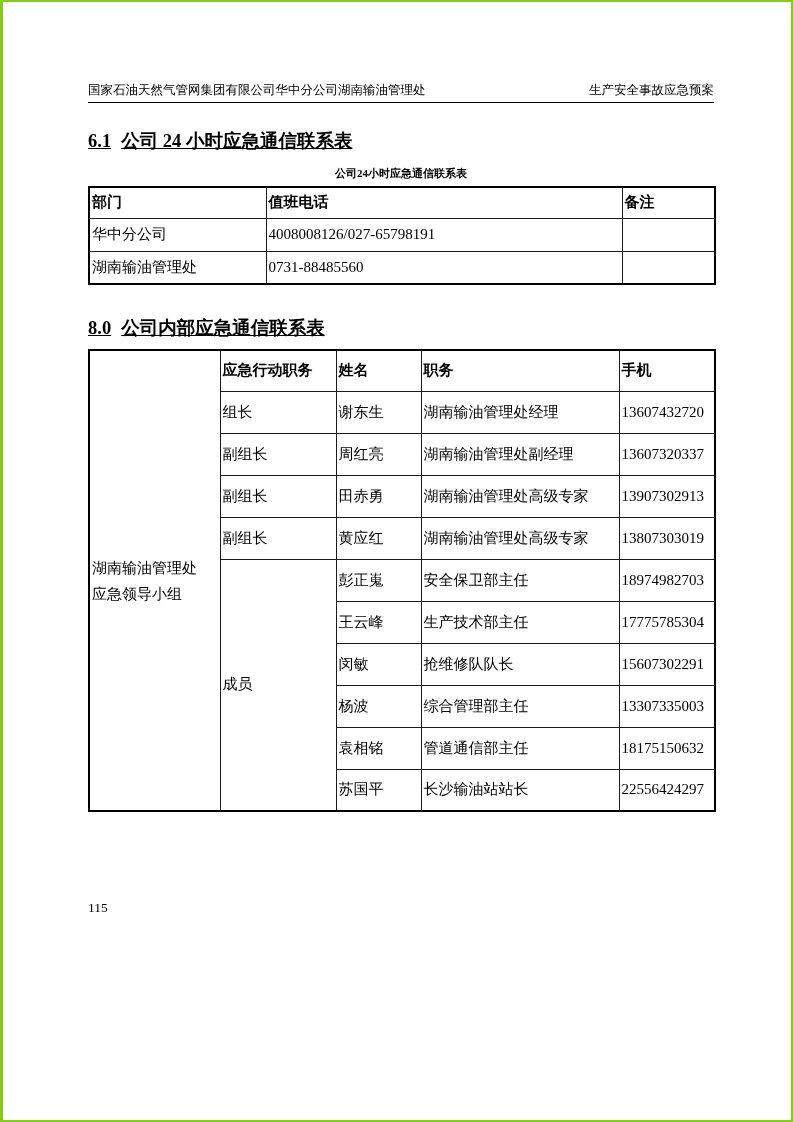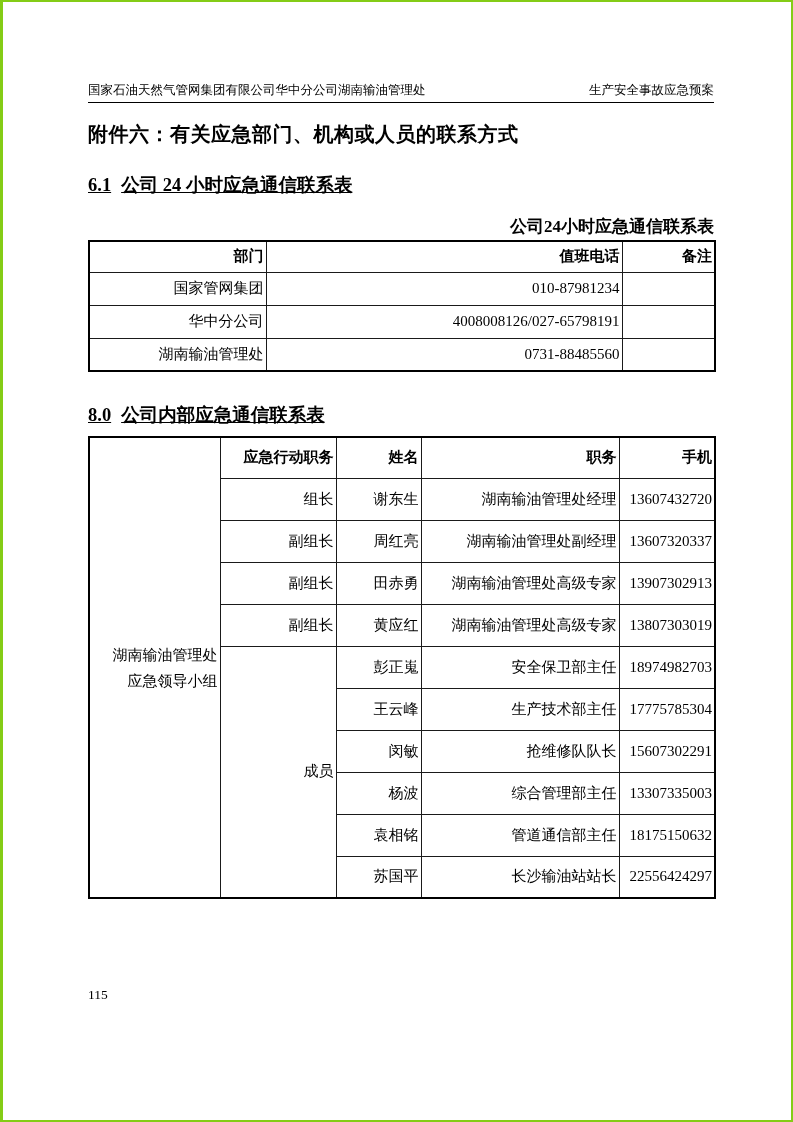--- a/index.html
+++ b/index.html
@@ -52,38 +52,38 @@
     font-weight: bold;
     line-height: 24px;
     text-decoration: underline;
   }
   .section-heading .sec-num { margin-right: 10px; }
   .h61 { margin-top: 26px; }
   .h62 { margin-top: 31px; }
   .h621 { margin-top: 14px; }
 
   .table-caption {
-    font-size: 17px;
+    font-size: 11px;
     font-weight: bold;
-    text-align: right;
-    margin-top: 20px;
+    text-align: center;
+    margin-top: 10px;
     line-height: 20px;
   }
 
   table {
     border-collapse: collapse;
     table-layout: fixed;
     width: 626px;
     font-size: 15px;
   }
   table.t1 { margin-top: 3px; }
   table.t2 { margin-top: 9px; }
   th, td {
     border: 1px solid #1a1a1a;
-    text-align: right;
+    text-align: left;
     vertical-align: middle;
     padding: 0 2px;
     overflow: hidden;
   }
   th { font-weight: bold; }
   table.t1, table.t2 { border: 2.5px solid #000; }
   table.t1 { outline: none; }
   .t1 tr.hdr { height: 31px; }
   .t1 tr.row { height: 33px; }
   .t2 tr.hdr { height: 41px; }
@@ -104,44 +104,38 @@
 
 <div class="viewport">
   <div class="page">
     <div class="content">
 
       <div class="running-head">
         <span>国家石油天然气管网集团有限公司华中分公司湖南输油管理处</span>
         <span>生产安全事故应急预案</span>
       </div>
 
-      <div class="doc-title">附件六：有关应急部门、机构或人员的联系方式</div>
 
       <div class="section-heading h61">
         <span class="sec-num">6.1</span><span>公司 24 小时应急通信联系表</span>
       </div>
 
       <div class="table-caption">公司24小时应急通信联系表</div>
 
       <table class="t1">
         <colgroup>
           <col style="width:177px">
             <col style="width:356px">
             <col style="width:93px">
         </colgroup>
         <tbody>
             <tr class="hdr">
           <th>部门</th>
           <th>值班电话</th>
           <th>备注</th>
-        </tr>
-        <tr class="row">
-          <td>国家管网集团</td>
-          <td>010-87981234</td>
-          <td></td>
         </tr>
         <tr class="row">
           <td>华中分公司</td>
           <td>4008008126/027-65798191</td>
           <td></td>
         </tr>
         <tr class="row">
           <td>湖南输油管理处</td>
           <td>0731-88485560</td>
           <td></td>

